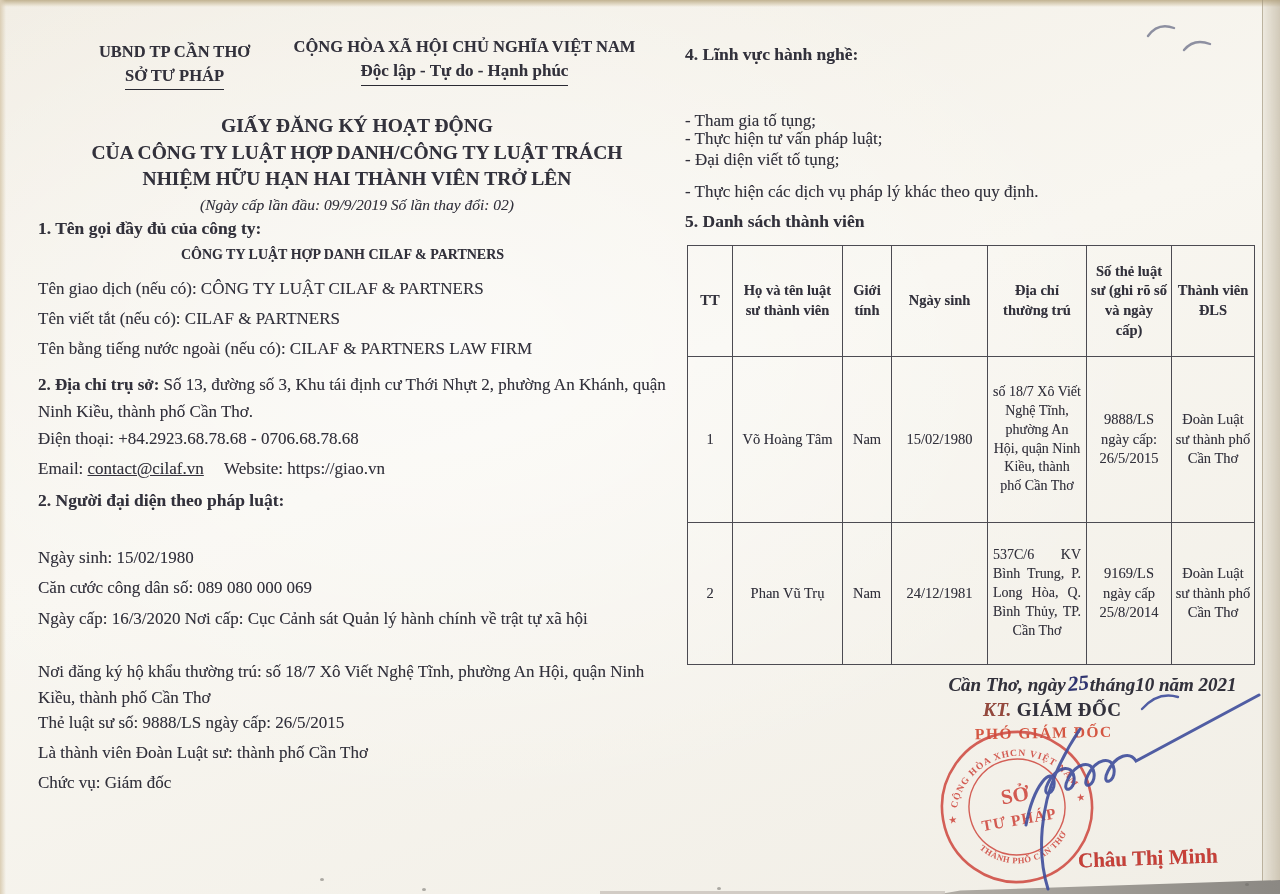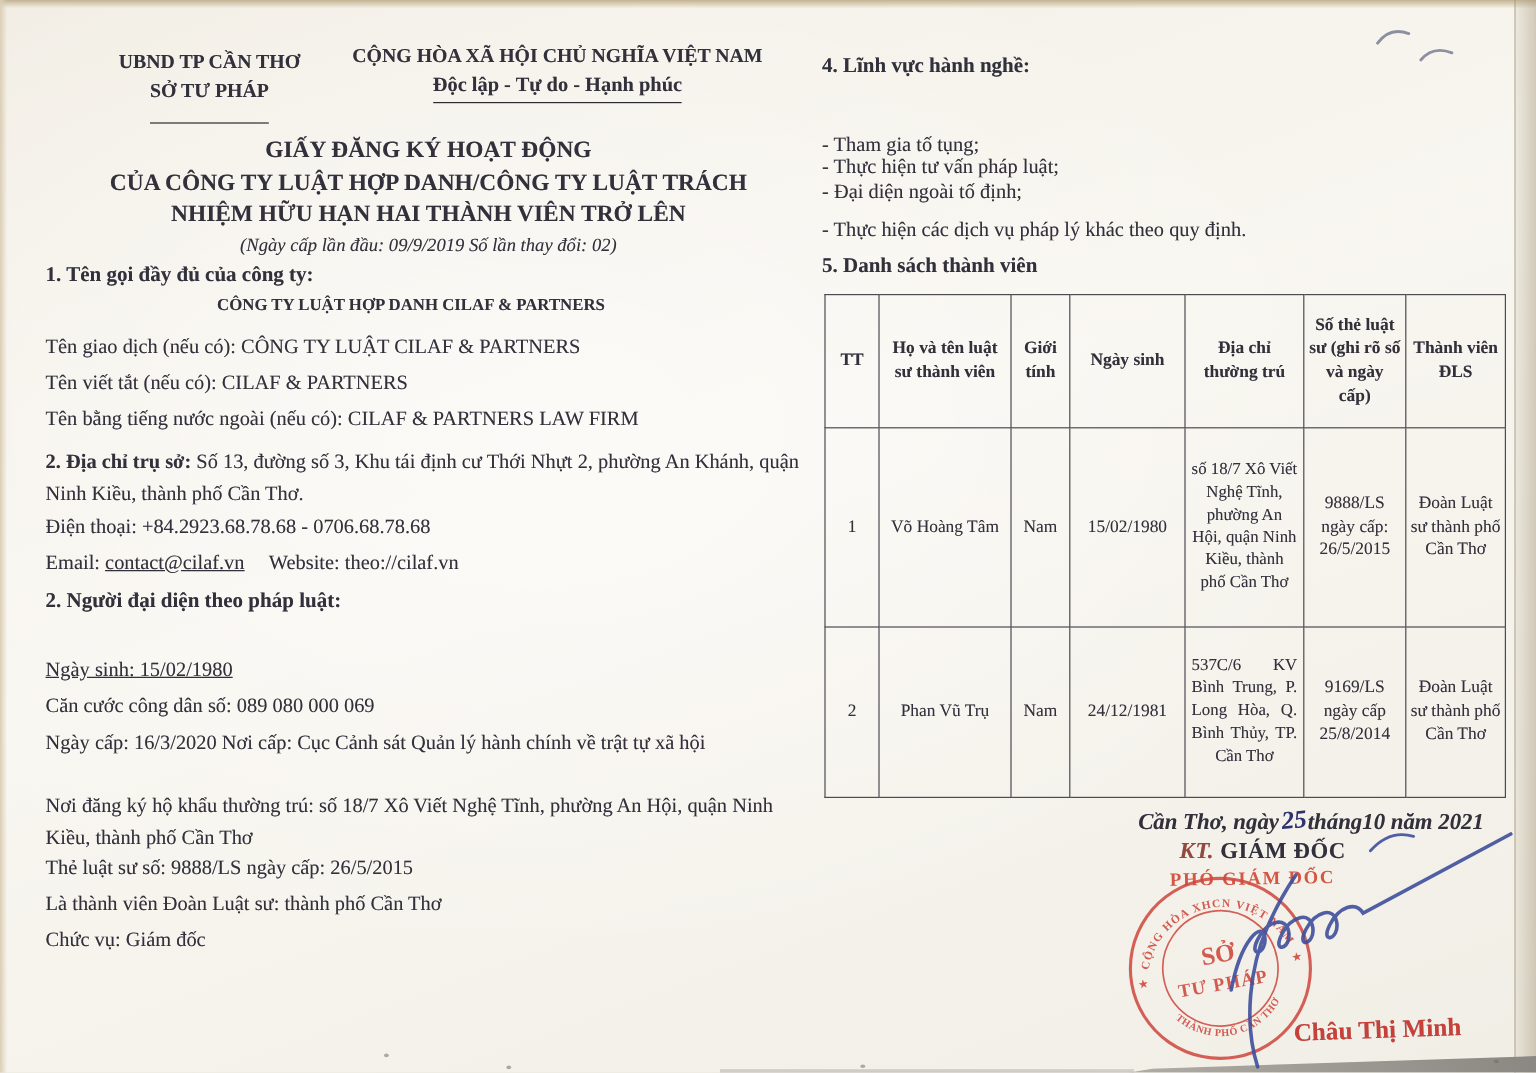--- a/index.html
+++ b/index.html
@@ -19,41 +19,41 @@
   .ctr{text-align:center;}
   
   #edge-top{left:0;top:0;width:100%;height:7px;background:linear-gradient(to bottom,#c2b392,#e9e2d2 75%,rgba(233,226,210,0));}
   #edge-left{left:0;top:0;width:6px;height:100%;background:linear-gradient(to right,#dbceb5,rgba(220,207,182,0));}
   #edge-right{right:0;top:0;width:17px;height:100%;background:linear-gradient(to right,rgba(190,178,152,.18),rgba(172,159,132,.5));border-left:1px solid rgba(150,138,112,.35);}
   #wedge-bottom{left:940px;bottom:0;width:340px;height:17px;background:linear-gradient(to right,#b0aca5,#8b8883);clip-path:polygon(0% 100%,100% 100%,100% 18%,6% 80%);}
   #strip-bottom{left:600px;bottom:0;width:345px;height:3px;background:#cbc6be;opacity:.85;}
   .speck{width:4px;height:3px;background:#6f6d68;border-radius:50%;opacity:.55;}
   
   #issuer{left:72px;top:40px;width:205px;font-size:16.5px;line-height:1.45;}
-  #issuer .u{display:inline-block;border-bottom:1.6px solid #2a2a33;padding-bottom:14px;text-align:right;}
+  #issuer .u{display:inline-block;border-bottom:1.6px solid #2a2a33;padding-bottom:1px;text-align:right;}
   #national{left:262px;top:35px;width:405px;font-size:16.5px;line-height:1.45;}
   #national .u{display:inline-block;border-bottom:1.6px solid #2a2a33;padding-bottom:1px;font-size:17px;}
   #title{left:48px;top:113px;width:618px;font-size:19.5px;line-height:1.36;}
   #title-note{left:48px;top:196px;width:618px;font-size:15.5px;}
   
   .body-line{font-size:17px;white-space:nowrap;}
   #s1-head{left:38px;top:218px;font-size:17.5px;}
   #s1-name{left:60px;top:247px;width:565px;font-size:14px;}
   #s1-trade{left:38px;top:279px;}
   #s1-short{left:38px;top:309px;}
   #s1-foreign{left:38px;top:339px;text-align:right;}
   #s2-para{left:38px;top:371px;width:630px;font-size:17px;line-height:1.6;}
   #s2-phone{left:38px;top:429px;}
   #s2-email{left:38px;top:459px;}
   #s2-email a{color:#32313b;text-decoration:underline;}
   #s2-email .web{margin-left:16px;}
   #s3-head{left:38px;top:490px;font-size:17.5px;}
   #s3-nameline{left:38px;top:518px;width:630px;}
   #s3-gender{position:absolute;left:382px;top:0;}
-  #s3-dob{left:38px;top:548px;text-decoration:underline;}
+  #s3-dob{left:38px;top:548px;}
   #s3-id{left:38px;top:578px;}
   #s3-idissue{left:38px;top:606px;width:632px;font-size:17px;line-height:1.55;}
   #s3-res{left:38px;top:659px;width:632px;font-size:17px;line-height:1.55;}
   #s3-card{left:38px;top:713px;}
   #s3-bar{left:38px;top:743px;}
   #s3-pos{left:38px;top:773px;}
   
   #s4-head{left:685px;top:44px;font-size:17.5px;}
   .s4-item{left:685px;font-size:17px;white-space:nowrap;}
   #s4-i0{top:84px;margin-top:27px;} #s4-i1{top:129px;} #s4-i2{top:150px;} #s4-i3{top:182px;}
@@ -116,36 +116,36 @@
   <div class="abs txt body-line" id="s1-foreign">Tên bằng tiếng nước ngoài (nếu có): CILAF &amp; PARTNERS LAW FIRM</div>
 
   <div class="abs txt" id="s2-para">
     <span class="b">2. Địa chỉ trụ sở:</span>
     <span>Số 13, đường số 3, Khu tái định cư Thới Nhựt 2, phường An Khánh, quận Ninh Kiều, thành phố Cần Thơ.</span>
   </div>
   <div class="abs txt body-line" id="s2-phone">Điện thoại: +84.2923.68.78.68 - 0706.68.78.68</div>
   <div class="abs txt body-line" id="s2-email">
     <span>Email:</span>
     <a>contact@cilaf.vn</a>
-    <span class="web">Website: theo://cilaf.vn</span>
+    <span class="web">Website: https://giao.vn</span>
   </div>
 
   <div class="abs txt b body-line" id="s3-head">2. Người đại diện theo pháp luật:</div>
   <div class="abs txt body-line" id="s3-dob">Ngày sinh: 15/02/1980</div>
   <div class="abs txt body-line" id="s3-id">Căn cước công dân số: 089 080 000 069</div>
   <div class="abs txt" id="s3-idissue">Ngày cấp: 16/3/2020 Nơi cấp: Cục Cảnh sát Quản lý hành chính về trật tự xã hội</div>
   <div class="abs txt" id="s3-res">Nơi đăng ký hộ khẩu thường trú: số 18/7 Xô Viết Nghệ Tĩnh, phường An Hội, quận Ninh Kiều, thành phố Cần Thơ</div>
   <div class="abs txt body-line" id="s3-card">Thẻ luật sư số: 9888/LS ngày cấp: 26/5/2015</div>
   <div class="abs txt body-line" id="s3-bar">Là thành viên Đoàn Luật sư: thành phố Cần Thơ</div>
   <div class="abs txt body-line" id="s3-pos">Chức vụ: Giám đốc</div>
 
   <div class="abs txt b body-line" id="s4-head">4. Lĩnh vực hành nghề:</div>
   <div class="abs txt s4-item" id="s4-i0">- Tham gia tố tụng;</div>
   <div class="abs txt s4-item" id="s4-i1">- Thực hiện tư vấn pháp luật;</div>
-  <div class="abs txt s4-item" id="s4-i2">- Đại diện ngoài tố định;</div>
+  <div class="abs txt s4-item" id="s4-i2">- Đại diện viết tố tụng;</div>
   <div class="abs txt s4-item" id="s4-i3">- Thực hiện các dịch vụ pháp lý khác theo quy định.</div>
 
   <div class="abs txt b body-line" id="s5-head">5. Danh sách thành viên</div>
 
   <table class="abs txt" id="members-table">
     <colgroup>
       <col style="width:45px">
         <col style="width:110px">
         <col style="width:49px">
         <col style="width:96px">

